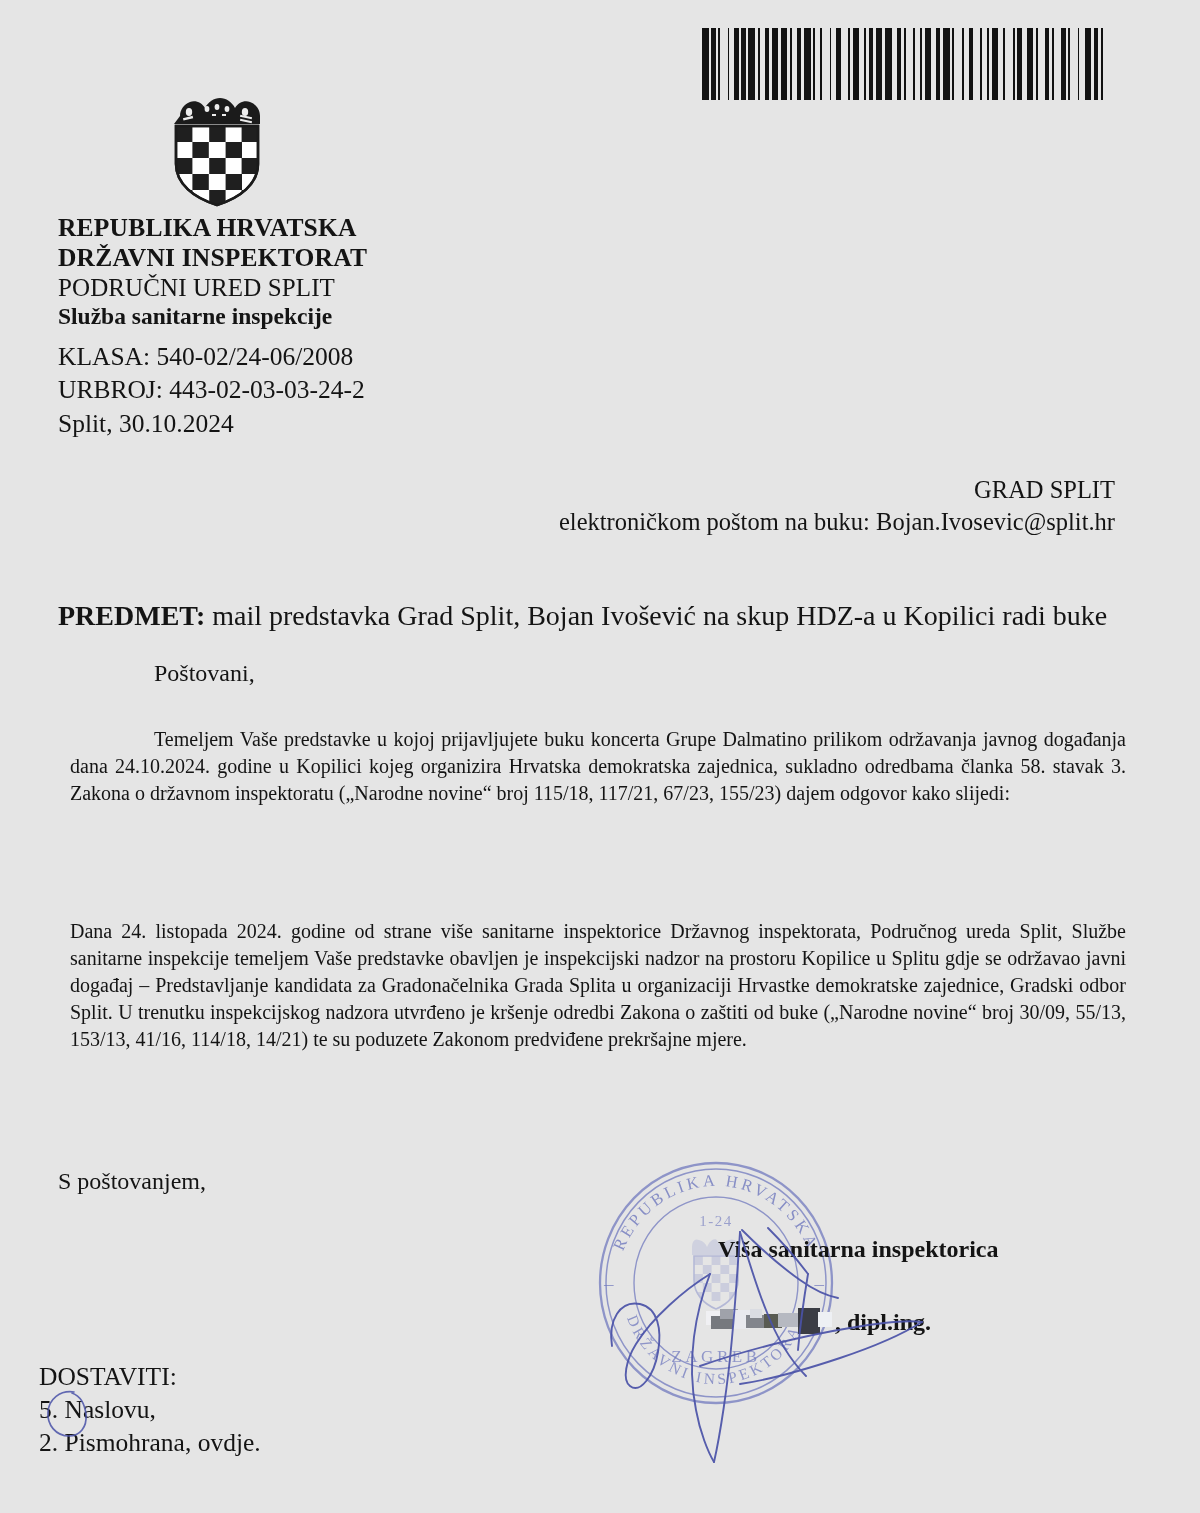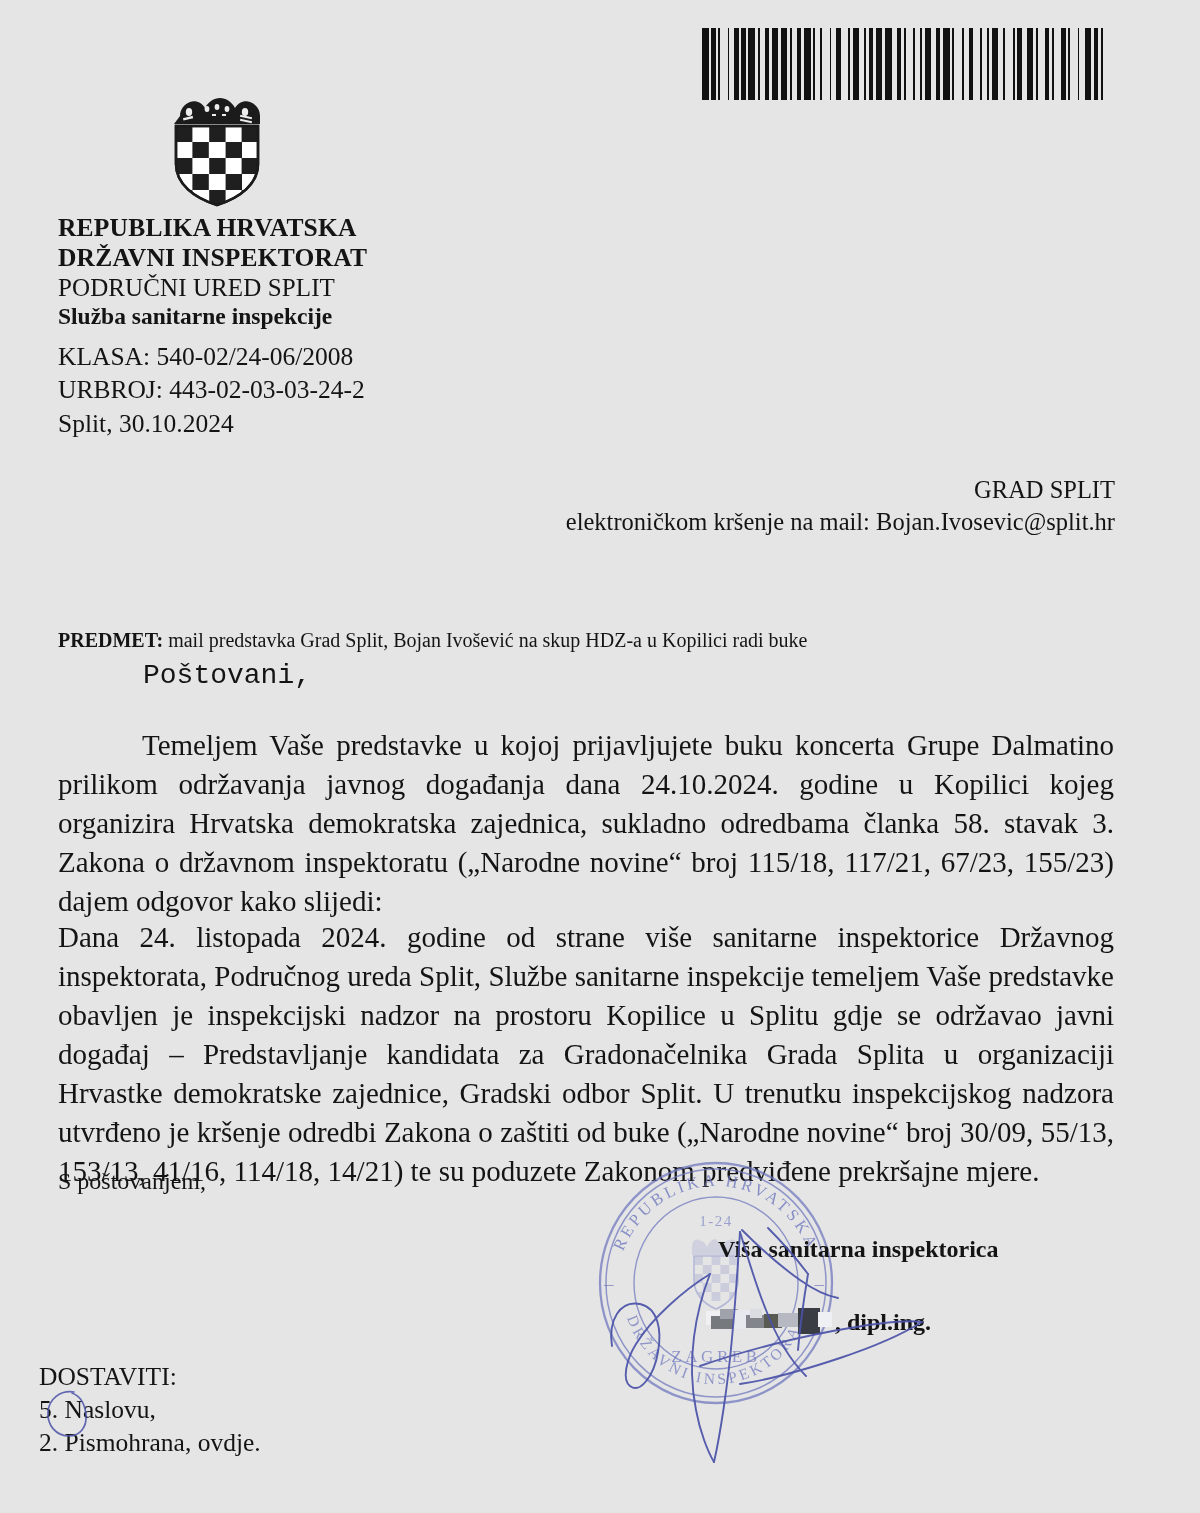--- a/index.html
+++ b/index.html
@@ -85,43 +85,42 @@
     line-height: 1.32;
     white-space: nowrap;
   }
   #addressee .email-link {
   }
 
   
   #subject {
     position: absolute;
     left: 58px;
-    top: 628px;
+    top: 598px;
     width: 1060px;
+    font-size: 28px;
+    line-height: 1.25;
+    white-space: nowrap;
+  }
+  #subject .subject-label { font-weight: bold; }
+
+  
+  #salutation {
+    position: absolute;
+    left: 154px;
+    top: 660px;
+    font-size: 24px;
+  }
+
+  
+  .body-par {
+    position: absolute;
+    left: 70px;
+    width: 1056px;
     font-size: 20px;
-    line-height: 1.25;
-    white-space: nowrap;
-  }
-  #subject .subject-label { font-weight: bold; }
-
-  
-  #salutation {
-    position: absolute;
-    left: 143px;
-    top: 660px;
-    font-size: 28px;
-    font-family: Liberation Mono, monospace;
-  }
-
-  
-  .body-par {
-    position: absolute;
-    left: 58px;
-    width: 1056px;
-    font-size: 29px;
     line-height: 1.345;
     text-align: justify;
     text-justify: inter-word;
   }
   #par1 { top: 726px; text-indent: 84px; }
   #par2 { top: 918px; text-indent: 0; }
 
   
   #closing {
     position: absolute;
@@ -326,21 +325,21 @@
   </div>
 
   <div id="ref-block">
     <div class="ref-line">KLASA: 540-02/24-06/2008</div>
     <div class="ref-line">URBROJ: 443-02-03-03-24-2</div>
     <div class="ref-line">Split, 30.10.2024</div>
   </div>
 
   <div id="addressee">
     <div class="addr-line">GRAD SPLIT</div>
-    <div class="addr-line"><span>elektroničkom kršenje na mail: </span><span class="email-link">Bojan.Ivosevic@split.hr</span></div>
+    <div class="addr-line"><span>elektroničkom poštom na buku: </span><span class="email-link">Bojan.Ivosevic@split.hr</span></div>
   </div>
 
   <div id="subject"><span class="subject-label">PREDMET:</span><span> mail predstavka Grad Split, Bojan Ivošević  na skup HDZ-a u Kopilici radi buke</span></div>
 
   <div id="salutation">Poštovani,</div>
 
   <div class="body-par" id="par1">Temeljem Vaše predstavke u kojoj prijavljujete buku koncerta Grupe Dalmatino prilikom održavanja javnog događanja dana 24.10.2024. godine u Kopilici kojeg organizira Hrvatska demokratska zajednica, sukladno odredbama članka 58. stavak 3. Zakona o državnom inspektoratu („Narodne novine“ broj 115/18, 117/21, 67/23, 155/23) dajem odgovor kako slijedi:</div>
   <div class="body-par" id="par2">Dana 24. listopada 2024. godine od strane više sanitarne inspektorice Državnog inspektorata, Područnog ureda Split, Službe sanitarne inspekcije temeljem Vaše predstavke obavljen je inspekcijski nadzor na prostoru Kopilice u Splitu gdje se održavao javni događaj – Predstavljanje kandidata za Gradonačelnika Grada Splita u organizaciji Hrvastke demokratske zajednice, Gradski odbor Split. U trenutku inspekcijskog nadzora utvrđeno je kršenje odredbi Zakona o zaštiti od buke („Narodne novine“ broj 30/09, 55/13, 153/13, 41/16, 114/18, 14/21) te su poduzete Zakonom predviđene prekršajne mjere.</div>
 
   <div id="closing">S poštovanjem,</div>

